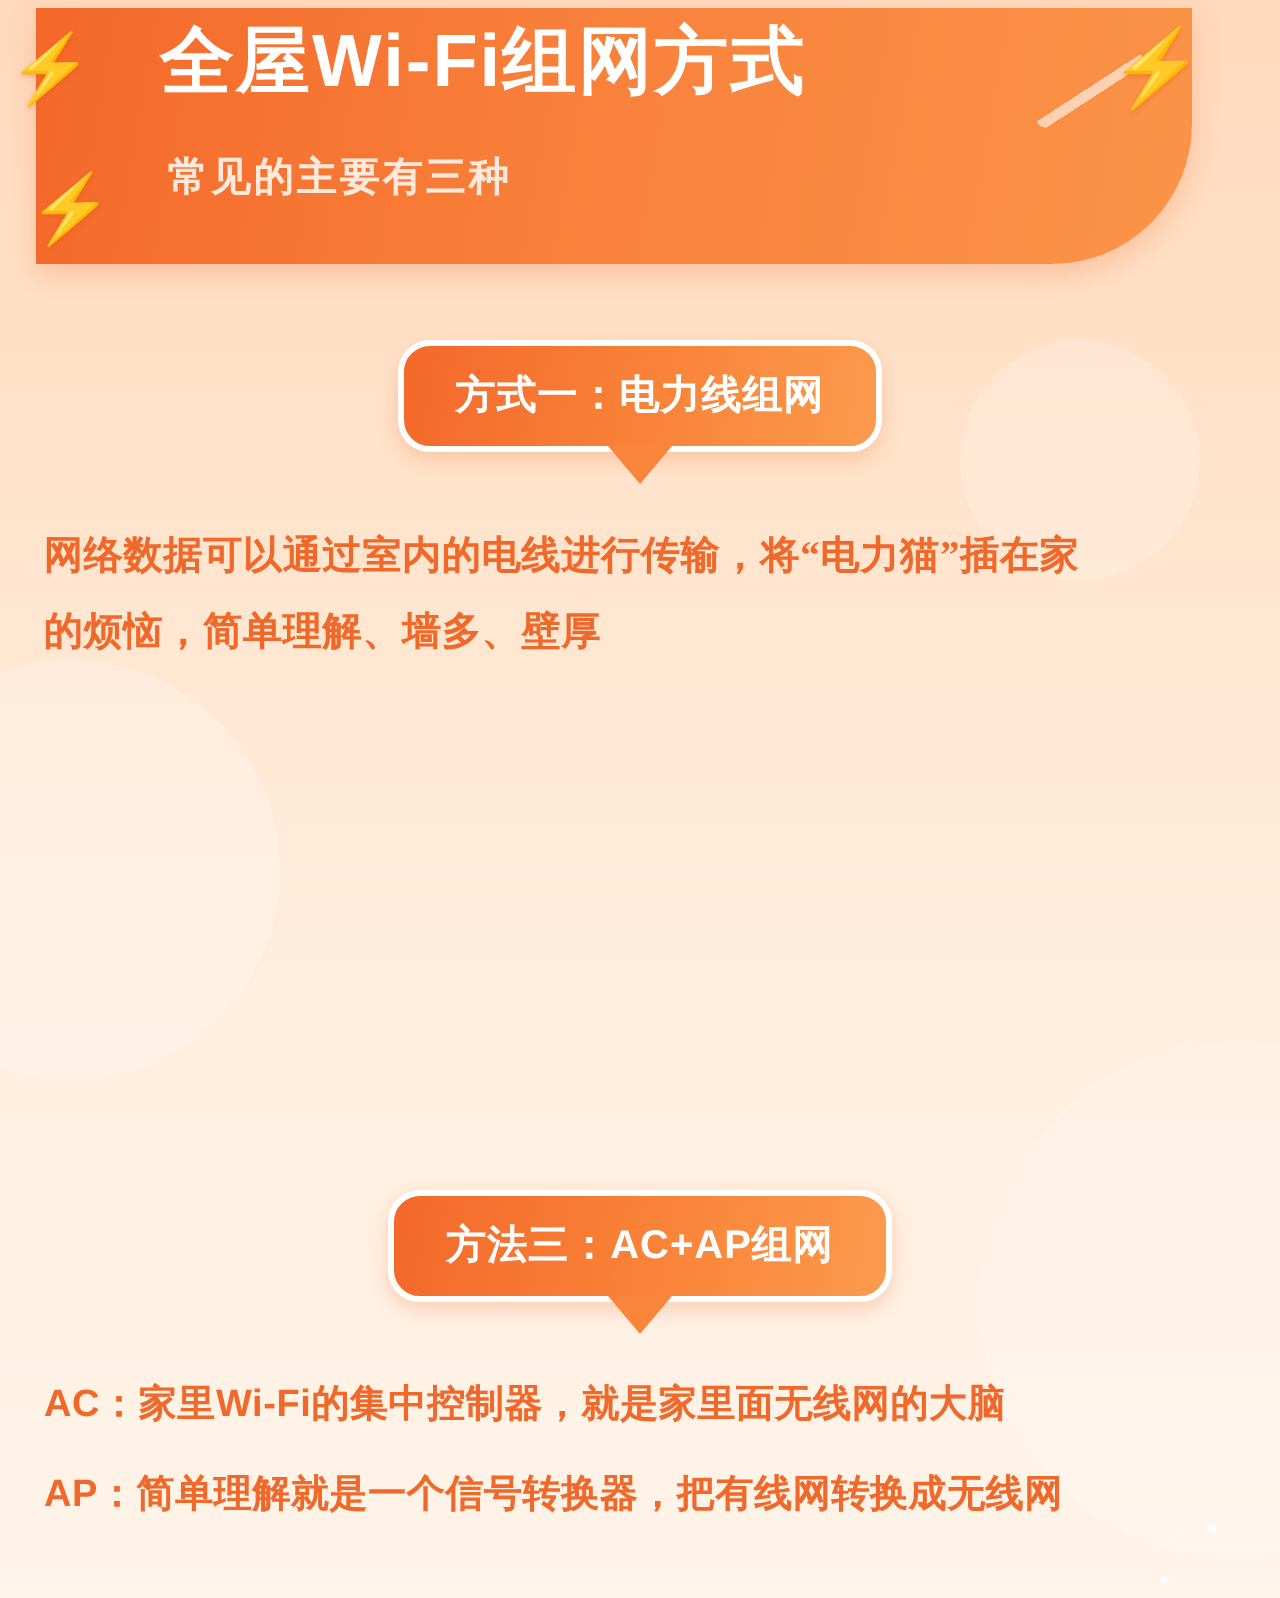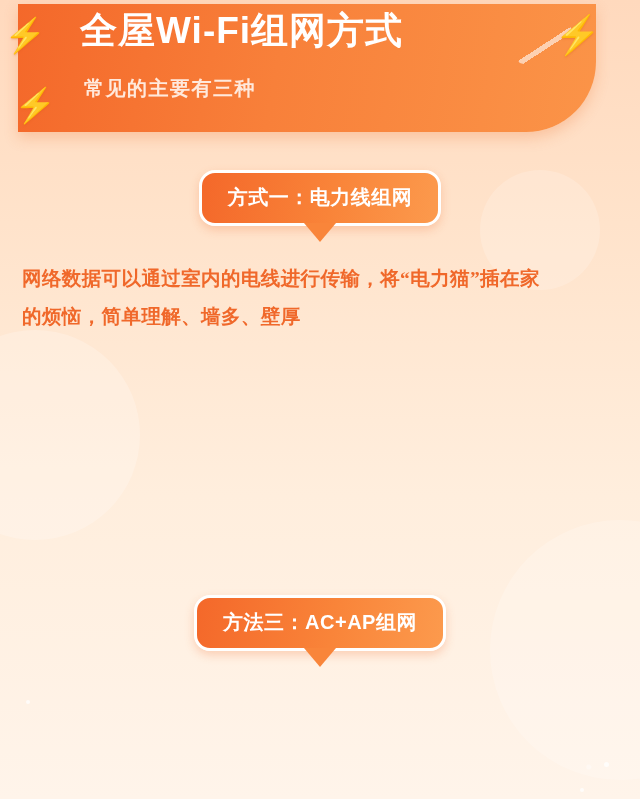--- a/index.html
+++ b/index.html
@@ -202,15 +202,19 @@
   </div>
 
 
   <div class="section" id="sec-3">
     <div class="pill-row">
       <div class="pill">
         <span>方法三：AC+AP组网</span>
         <span class="arrow"></span>
       </div>
     </div>
+    <div class="line-list">
+      <p>AC：家里Wi-Fi的集中控制器，就是家里面无线网的大脑</p>
+      <p>AP：简单理解就是一个信号转换器，把有线网转换成无线网</p>
+    </div>
   </div>
 
 </div>
 
 </body></html>

